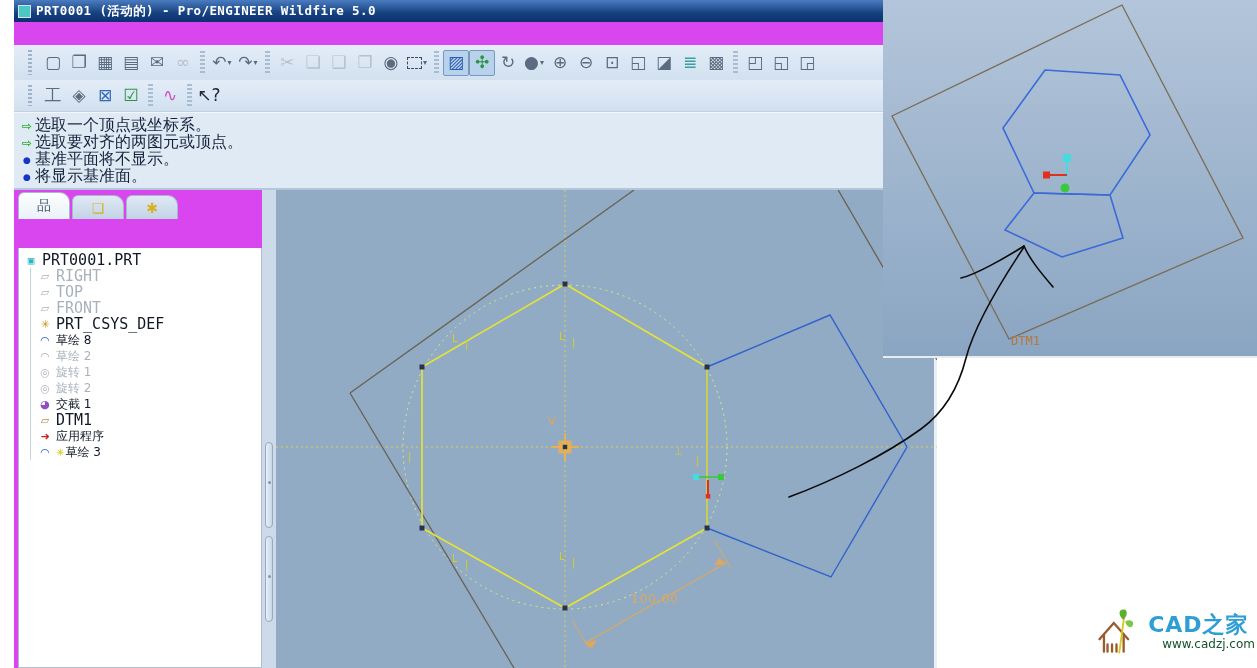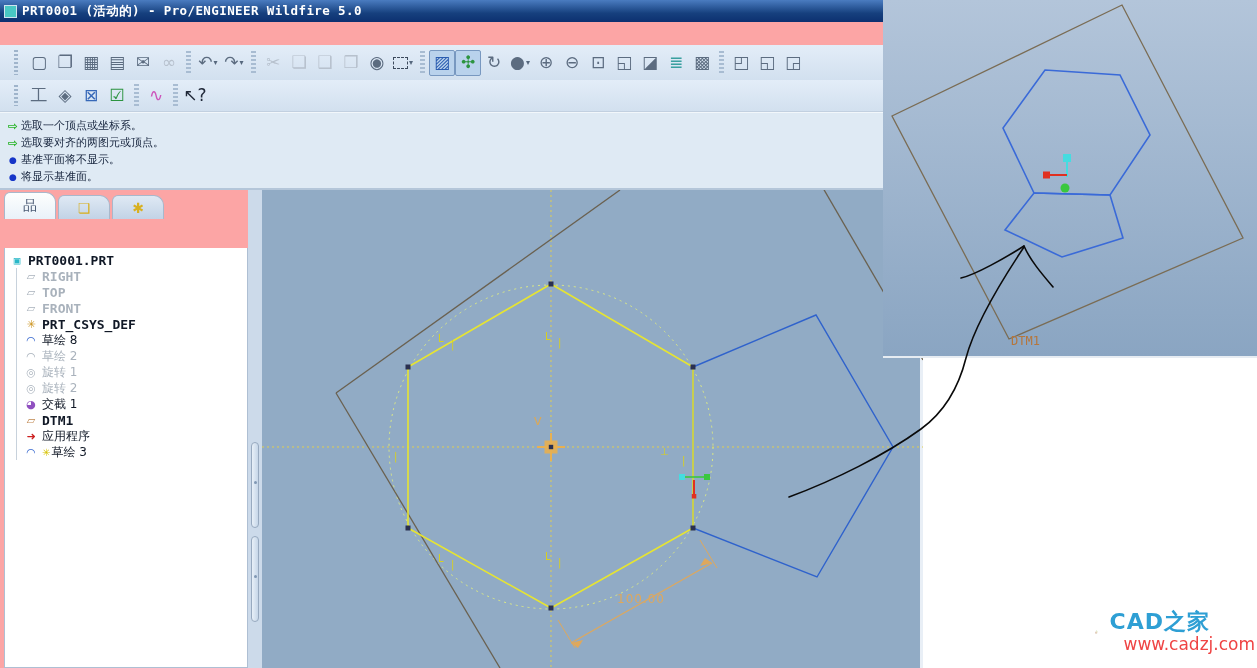--- a/index.html
+++ b/index.html
@@ -2,21 +2,21 @@
 <html><head>
 <meta charset="utf-8">
 <style>
   * { margin:0; padding:0; box-sizing:border-box; }
   html,body { width:1257px; height:668px; background:#fff; overflow:hidden;
     font-family:"DejaVu Sans","Liberation Sans",sans-serif; }
   .abs { position:absolute; }
   #stage { position:relative; width:1257px; height:668px; background:#fff; }
 
   
-  #app { left:0; top:0; width:923px; height:668px; background:#fca5a5; }
+  #app { left:14px; top:0; width:923px; height:668px; background:#d946ef; }
 
   #titlebar { left:0; top:0; width:923px; height:22px;
     background:linear-gradient(#4a7cc0,#16407e 60%,#0c3070);
     display:flex; align-items:center; padding-left:4px; }
   #title-icon { width:13px; height:13px; background:#49c8c4; border:1px solid #cfe4ef; margin-right:5px; }
   #title-text { color:#fff; font-weight:bold; font-size:12.5px; letter-spacing:.4px;
     font-family:"DejaVu Sans Mono","Liberation Mono",monospace; white-space:nowrap; }
 
   #menubar { left:0; top:22px; width:923px; height:23px; background:#d9e5f2;
     border-bottom:1px solid #b9c9dc; display:flex; align-items:center; gap:4px; padding-left:10px; }
@@ -38,21 +38,21 @@
     background:repeating-linear-gradient(#a8bcd2 0 2px,transparent 2px 4px); }
   .dashbox { width:15px; height:12px; border:1px dashed #3c4a5c; }
 
   
   #messages { left:0; top:112px; width:923px; height:78px; background:#dfeaf4;
     border-top:1px solid #f2f7fb; border-bottom:2px solid #b4c6d9; padding:4px 0 0 5px; }
   .msg-line { display:flex; align-items:center; height:17px; }
   .msg-ico { width:16px; text-align:center; font-size:12px; }
   .msg-ico.arrow { color:#28b428; font-weight:bold; }
   .msg-ico.dot { color:#1535c8; font-size:9px; }
-  .msg-text { font-size:11px; color:#15233c; }
+  .msg-text { font-size:16px; color:#15233c; }
 
   
   #nav-tabs { left:4px; top:192px; width:244px; height:27px; display:flex; align-items:flex-end; gap:2px; }
   .nav-tab { width:52px; height:24px; border:1px solid #a8b8cc; border-bottom:none;
     border-radius:6px 10px 0 0; background:linear-gradient(#dfe9f4,#c2d3e6);
     display:flex; align-items:center; justify-content:center; font-size:14px; }
   .nav-tab.active { background:linear-gradient(#fdfefe,#e9f1f9); height:27px; }
   #nav-header { left:4px; top:219px; width:244px; height:29px;
     background:linear-gradient(#f2f7fc,#ccdbec); border:1px solid #aebfd3;
     display:flex; align-items:center; padding:0 6px; }
@@ -60,21 +60,21 @@
   .hdr-btn { font-size:14px; color:#7a6a30; margin-left:8px; }
   .hdr-btn .dd { font-size:8px; color:#44566c; }
   #tree { left:4px; top:248px; width:244px; height:420px; background:#fff;
     border:1px solid #aebfd3; border-top:none; padding-top:4px; overflow:hidden; }
   .tree-row { display:flex; align-items:center; height:16px; font-size:12px; color:#101826; }
   .tree-row .t-ico { width:16px; text-align:center; font-size:11px; margin-right:3px; }
   .tree-row.child { padding-left:18px; background:
     linear-gradient(to right, transparent 11px, #c8d2dc 11px, #c8d2dc 12px, transparent 12px) no-repeat;
     background-size:12px 100%; }
   .tree-row.root { padding-left:4px; font-family:"DejaVu Sans Mono","Liberation Mono",monospace; }
-  .tree-row.mono .t-label { font-family:"DejaVu Sans Mono","Liberation Mono",monospace; font-size:13px;font-weight:bold; }
+  .tree-row.mono .t-label { font-family:"DejaVu Sans Mono","Liberation Mono",monospace; font-size:15px; }
   .tree-row.gray .t-label { color:#a9b2bc; }
   .t-star { color:#d8c408; font-size:10px; margin-right:1px; }
 
   
   #splitter { left:248px; top:190px; width:14px; height:478px; background:#ccdaea; }
   .sash { position:absolute; left:3px; width:8px; height:86px; border:1px solid #98aac0;
     border-radius:4px; background:linear-gradient(90deg,#e8f0f8,#c6d6e8); }
   .sash::after { content:""; position:absolute; left:2px; top:38px; width:3px; height:3px;
     border-radius:50%; background:#8098b4; }
 
@@ -84,21 +84,21 @@
 
   
   #inset { left:883px; top:0; width:374px; height:358px;
     background:linear-gradient(#b3c5da,#8aa5c2); border-bottom:2px solid #e6ecf2; }
 
   
   #logo { left:1095px; top:598px; width:160px; height:68px; background:#fff;
     display:flex; align-items:center; }
   #logo-text-block { margin-left:12px; }
   #logo-title { font-size:22px; font-weight:bold; color:#2e9fd4; letter-spacing:1px; line-height:1.1; }
-  #logo-url { font-size:17px; color:#ef4444; margin-left:14px; }
+  #logo-url { font-size:12px; color:#14532d; margin-left:14px; }
 
   #annotation { left:0; top:0; width:1257px; height:668px; pointer-events:none; }
   svg text { user-select:none; }
 </style>
 </head>
 <body>
 
 <div id="stage">
 
   <div id="app" class="abs">

